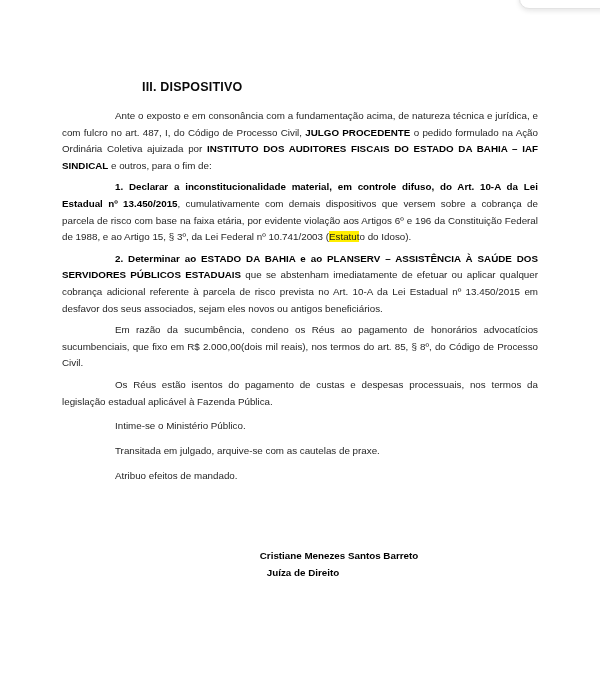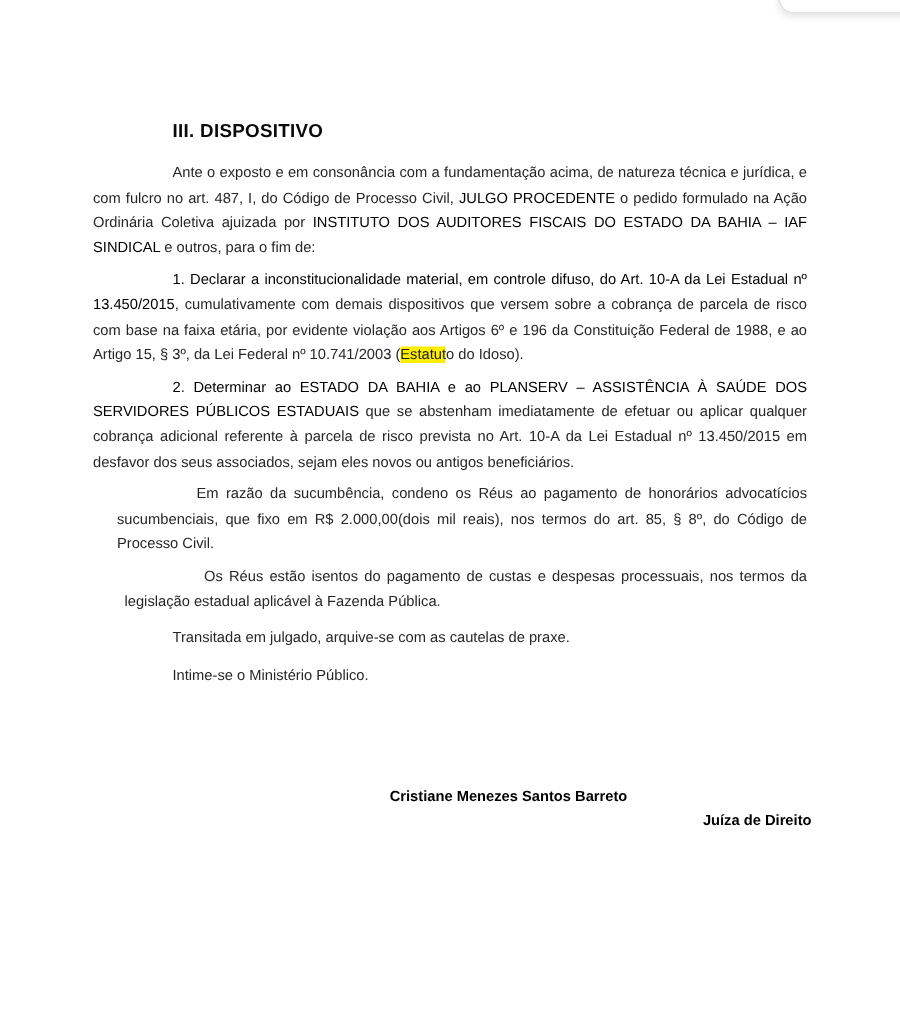--- a/index.html
+++ b/index.html
@@ -26,64 +26,65 @@
   .content {
     position: absolute;
     left: 62px;
     top: 80px;
     width: 476px;
     color: #262626;
     font-size: 9.8px;
     line-height: 16.6px;
   }
   .heading {
-    margin: 0 0 13px 53px;
+    margin: 0 0 13px 80px;
     font-size: 12.5px;
     line-height: 15px;
     font-weight: bold;
     color: #0a0a0a;
     letter-spacing: 0.2px;
   }
   .para {
     margin: 0 0 5px 0;
     text-indent: 53px;
     text-align: justify;
   }
   .para.short { margin-bottom: 8px; text-align: left; }
   
   #paragraphs .para:nth-child(1) { min-height: 66px; }
   #paragraphs .para:nth-child(2) { min-height: 66px; }
   #paragraphs .para:nth-child(3) { min-height: 66px; }
-  #paragraphs .para:nth-child(4) { min-height: 50px; margin-left: 16px; }
-  #paragraphs .para:nth-child(5) { min-height: 33px; margin-bottom: 8px; margin-left: 21px; }
-  .b { font-weight: normal; color: #000000; }
+  #paragraphs .para:nth-child(4) { min-height: 50px; }
+  #paragraphs .para:nth-child(5) { min-height: 33px; margin-bottom: 8px; }
+  .b { font-weight: bold; color: #000000; }
   .hl { color: #1a1a1a; }
   .signature {
     margin-top: 64px;
     text-align: center;
     font-weight: bold;
     color: #000000;
   }
   .sig-name { position: relative; left: 39px; }
-  .sig-title { position: relative; left: 3px; text-align: right; }
+  .sig-title { position: relative; left: 3px; }
 </style>
 </head>
 <body>
 
 <div class="page">
   <div class="floating-card"></div>
   <div class="content">
     <h3 class="heading">III. DISPOSITIVO</h3>
     <div id="paragraphs">
         <p class="para"><span>Ante o exposto e em consonância com a fundamentação acima, de natureza técnica e jurídica, e com fulcro no art. 487, I, do Código de Processo Civil, </span><span class="b">JULGO PROCEDENTE</span><span> o pedido formulado na Ação Ordinária Coletiva ajuizada por </span><span class="b">INSTITUTO DOS AUDITORES FISCAIS DO ESTADO DA BAHIA – IAF SINDICAL</span><span> e outros, para o fim de:</span></p>
         <p class="para"><span class="b">1. Declarar a inconstitucionalidade material, em controle difuso, do Art. 10-A da Lei Estadual nº 13.450/2015</span><span>, cumulativamente com demais dispositivos que versem sobre a cobrança de parcela de risco com base na faixa etária, por evidente violação aos Artigos 6º e 196 da Constituição Federal de 1988, e ao Artigo 15, § 3º, da Lei Federal nº 10.741/2003 (</span><span class="hl" style="background-color: rgb(255, 238, 0);">Estatut</span><span>o do Idoso).</span></p>
         <p class="para"><span class="b">2. Determinar ao ESTADO DA BAHIA e ao PLANSERV – ASSISTÊNCIA À SAÚDE DOS SERVIDORES PÚBLICOS ESTADUAIS</span><span> que se abstenham imediatamente de efetuar ou aplicar qualquer cobrança adicional referente à parcela de risco prevista no Art. 10-A da Lei Estadual nº 13.450/2015 em desfavor dos seus associados, sejam eles novos ou antigos beneficiários.</span></p>
         <p class="para"><span>Em razão da sucumbência, condeno os Réus ao pagamento de honorários advocatícios sucumbenciais, que fixo em R$ 2.000,00(dois mil reais), nos termos do art. 85, § 8º, do Código de Processo Civil.</span></p>
         <p class="para"><span>Os Réus estão isentos do pagamento de custas e despesas processuais, nos termos da legislação estadual aplicável à Fazenda Pública.</span></p>
+        <p class="para short"><span>Intime-se o Ministério Público.</span></p>
         <p class="para short"><span>Transitada em julgado, arquive-se com as cautelas de praxe.</span></p>
-        <p class="para short"><span>Intime-se o Ministério Público.</span></p>
+        <p class="para short"><span>Atribuo efeitos de mandado.</span></p>
       </div>
     <div class="signature">
       <div class="sig-name">Cristiane Menezes Santos Barreto</div>
       <div class="sig-title">Juíza de Direito</div>
     </div>
   </div>
 </div>
 
 </body></html>

